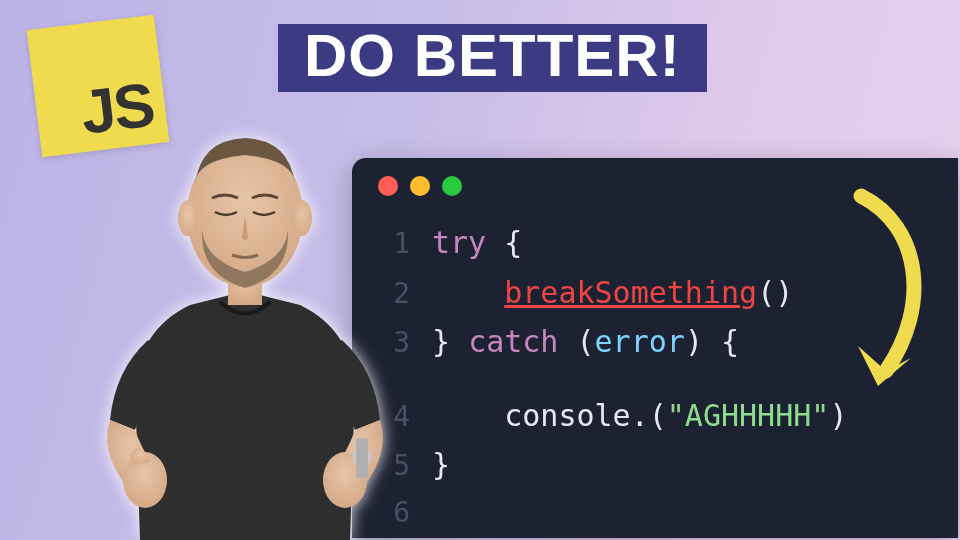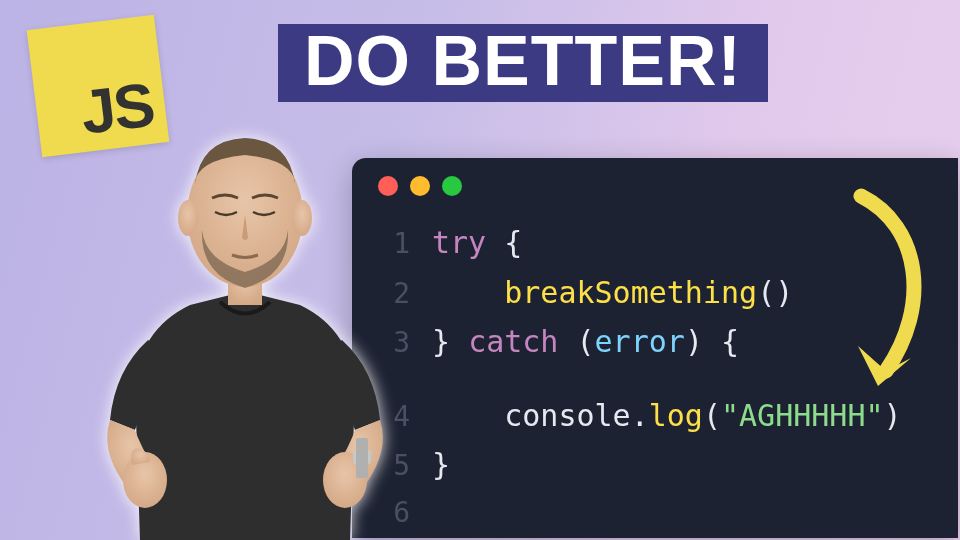--- a/index.html
+++ b/index.html
@@ -38,21 +38,21 @@
   
   .headline {
     position: absolute;
     top: 24px;
     left: 278px;
     background: #3d3a84;
     padding: 2px 26px 6px 26px;
   }
   .headline span {
     font-weight: 900;
-    font-size: 70px;
+    font-size: 60px;
     color: #ffffff;
     letter-spacing: 1px;
     line-height: 1;
   }
 
   
   .code-window {
     position: absolute;
     top: 158px;
     left: 352px;
@@ -83,21 +83,21 @@
     white-space: pre;
   }
   .ln {
     color: #495061;
     width: 38px;
     text-align: right;
     margin-right: 22px;
     font-size: 28px;
   }
   .tok-kw   { color: #c586c0; text-align: center; }
-  .tok-fn   { color: #fde047; }
+  .tok-fn   { color: #ef4444; text-decoration: underline; }
   .tok-var  { color: #7dd3fc; }
   .tok-obj  { color: #e7e9f0; margin-top: 24px; }
   .tok-p    { color: #e7e9f0; }
   .tok-str  { color: #8ddb8c; }
 
   
   .arrow {
     position: absolute;
     top: 186px;
     left: 806px;
@@ -131,21 +131,21 @@
 <div class="code-window">
   <div class="traffic-lights">
     <div class="light red"></div>
     <div class="light yellow"></div>
     <div class="light green"></div>
   </div>
   <div id="code-body">
       <div class="code-line"><span class="ln">1</span><span class="tok-kw">try</span><span class="tok-p"> {</span></div>
       <div class="code-line"><span class="ln">2</span><span class="tok-p">    </span><span class="tok-fn">breakSomething</span><span class="tok-p">()</span></div>
       <div class="code-line"><span class="ln">3</span><span class="tok-p">} </span><span class="tok-kw">catch</span><span class="tok-p"> (</span><span class="tok-var">error</span><span class="tok-p">) {</span></div>
-      <div class="code-line"><span class="ln">4</span><span class="tok-p">    </span><span class="tok-obj">console</span><span class="tok-p">.</span><span class="tok-fn">log</span><span class="tok-p">(</span><span class="tok-str">"AGHHHHH"</span><span class="tok-p">)</span></div>
+      <div class="code-line"><span class="ln">4</span><span class="tok-p">    </span><span class="tok-obj">console</span><span class="tok-p">.</span><span class="tok-p">(</span><span class="tok-str">"AGHHHHH"</span><span class="tok-p">)</span></div>
       <div class="code-line"><span class="ln">5</span><span class="tok-p">}</span></div>
       <div class="code-line"><span class="ln">6</span></div>
     </div>
 </div>
 
 <svg class="arrow" viewBox="0 0 140 220">
   <path d="M 55 10 C 115 40, 125 120, 80 185" stroke="#f0db4f" stroke-width="15" fill="none" stroke-linecap="round"></path>
   <path d="M 80 185 L 52 160 L 72 200 L 105 172 Z" fill="#f0db4f"></path>
 </svg>
 

